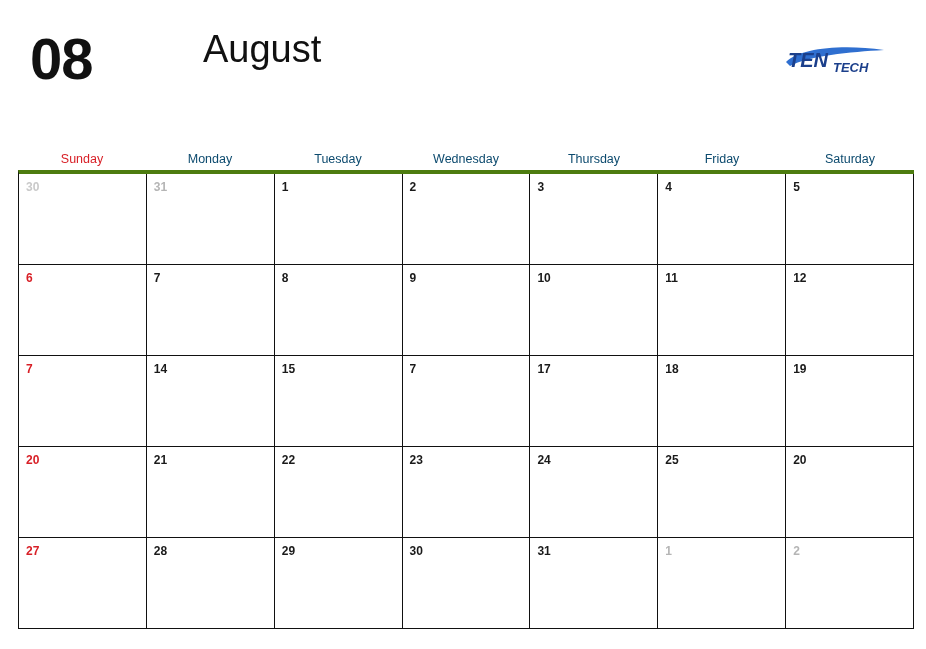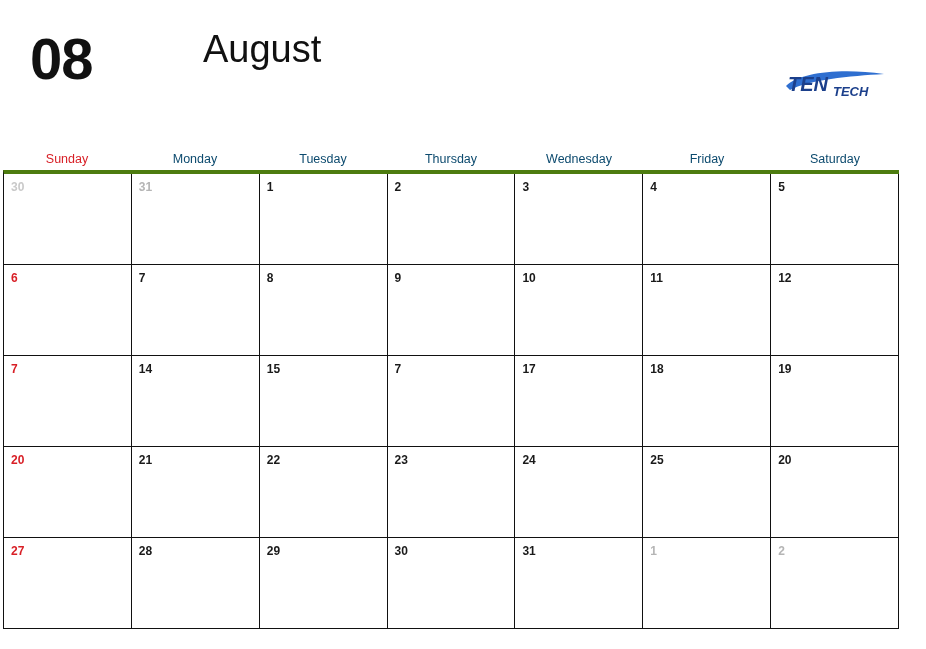--- a/index.html
+++ b/index.html
@@ -46,30 +46,30 @@
     font-size: 38px;
     font-weight: 300;
     color: #111111;
     line-height: 1.05;
   }
 
   
   .logo {
     position: absolute;
     right: 28px;
-    top: 64px;
+    top: 40px;
     width: 118px;
     height: 40px;
   }
   .logo svg { display: block; }
 
   
   .calendar {
     position: absolute;
-    left: 3px;
+    left: 18px;
     top: 148px;
     width: 896px;
   }
   .weekdays {
     display: grid;
     grid-template-columns: repeat(7, 1fr);
     height: 22px;
   }
   .weekday {
     text-align: center;
@@ -122,22 +122,22 @@
         <text x="53" y="32" font-family="Liberation Sans, sans-serif" font-size="13" font-style="italic" font-weight="bold" fill="#1b3f8b">TECH</text>
       </svg>
     </div>
   </div>
 
   <div class="calendar">
     <div class="weekdays">
       <div class="weekday sunday">Sunday</div>
       <div class="weekday">Monday</div>
       <div class="weekday">Tuesday</div>
+      <div class="weekday">Wednesday</div>
       <div class="weekday">Thursday</div>
-      <div class="weekday">Wednesday</div>
       <div class="weekday">Friday</div>
       <div class="weekday">Saturday</div>
     </div>
 
     <div class="grid">
 
       <div class="cell sun other">
           <span class="daynum">30</span>
         </div>
       <div class="cell other">

